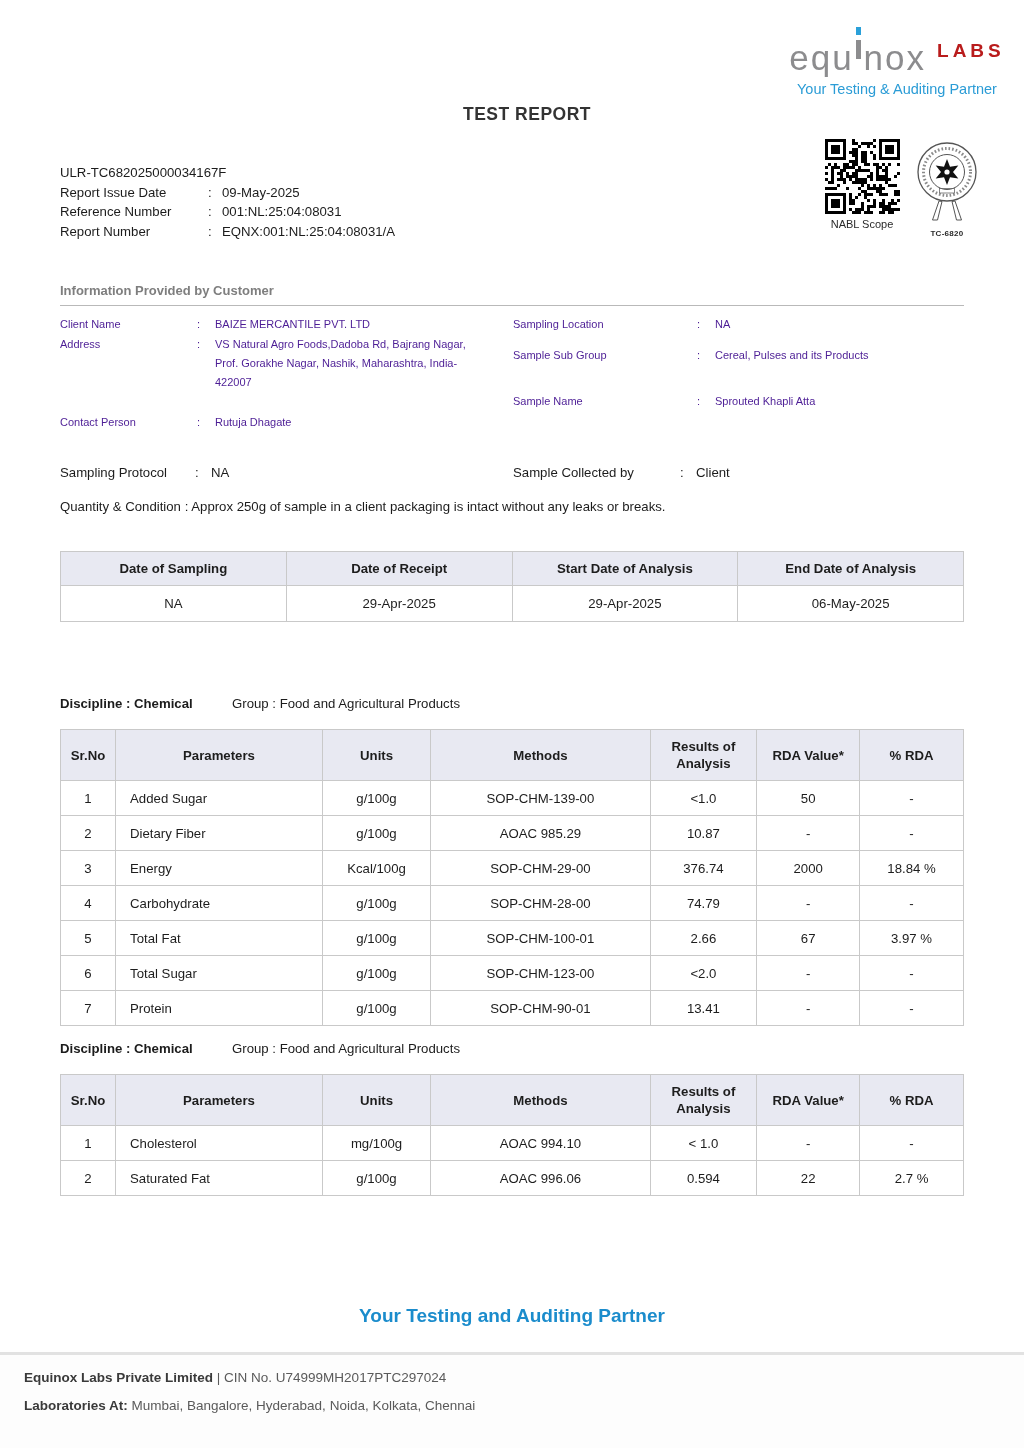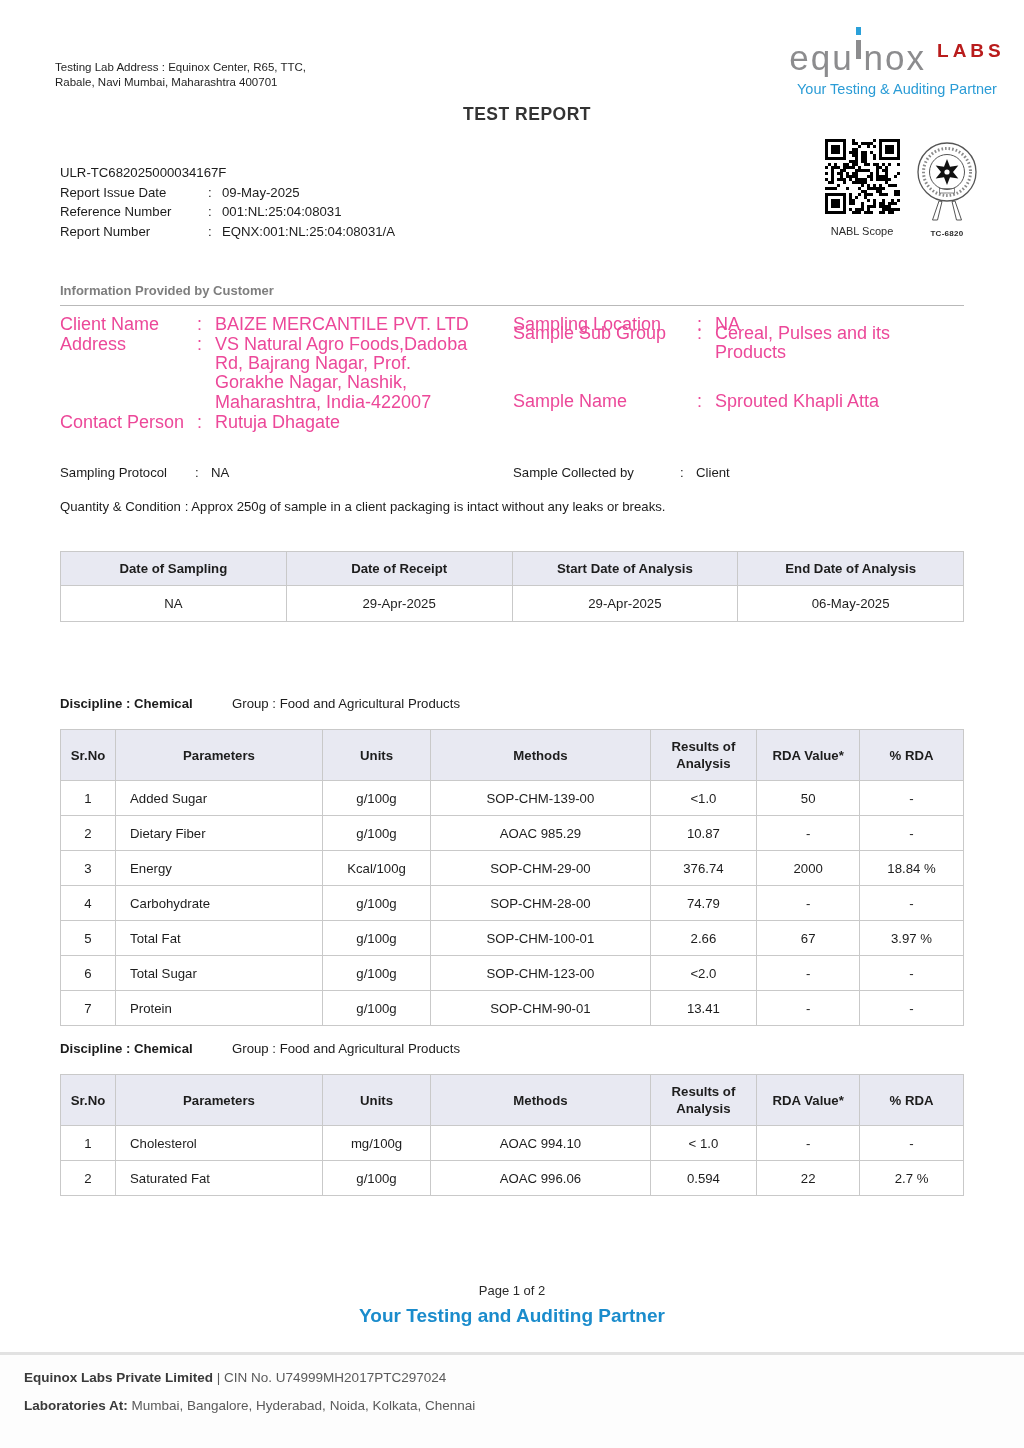--- a/index.html
+++ b/index.html
@@ -23,28 +23,28 @@
   .logo-tagline{margin-top:6px;font-size:14.5px;color:#2b9cd6;white-space:nowrap;}
 
   
   .report-info{position:absolute;left:60px;top:163px;font-size:13.2px;line-height:19.6px;color:#1c1c1c;}
   .ri-row{display:flex;}
   .ri-label{width:148px;}
   .ri-colon{width:14px;}
 
   
   .qr-block{position:absolute;left:823px;top:139px;width:78px;text-align:center;}
-  .qr-label{margin-top:7px;font-size:11px;color:#2a2a2a;}
+  .qr-label{font-size:11px;color:#2a2a2a;}
   .seal-block{position:absolute;left:906px;top:138px;width:82px;text-align:center;}
   .seal-label{margin-top:1px;font-size:8px;font-weight:bold;color:#2a2a2a;letter-spacing:.3px;}
 
   
   .sec{position:absolute;left:60px;right:60px;}
   .section-title{font-size:13px;font-weight:bold;color:var(--section-title);padding-bottom:7px;border-bottom:1px solid #b9b9b9;}
-  .info-grid{position:relative;height:150px;font-size:18px;color:#ec4899;}
+  .info-grid{position:relative;height:150px;font-size:11px;color:#4c1d95;}
   .ig-row{position:absolute;display:flex;line-height:19.2px;}
   .ig-label{flex:0 0 137px;}
   .ig-colon{flex:0 0 18px;}
   .ig-value{max-width:262px;}
   .ig-right .ig-label{flex:0 0 184px;}
   .customer-sec{top:283px;}
   .particulars-sec{top:455px;}
   .part-grid{position:relative;height:90px;font-size:13.2px;color:#1c1c1c;}
   .pg-row{position:absolute;top:10px;left:0;}
   .pg-row-r{position:absolute;top:10px;left:453px;}
@@ -79,21 +79,20 @@
   .footer-bar{position:absolute;left:0;right:0;top:1352px;bottom:0;border-top:3px solid #e2e2e2;background:#fdfdfd;}
   .fb-left{position:absolute;left:24px;top:9px;font-size:13.5px;line-height:27.5px;color:#5a5a5a;}
   .fb-left b{color:#3a3a3a;}
   .fb-right{position:absolute;right:24px;top:9px;font-size:13.5px;line-height:27.5px;color:#6a6a6a;text-align:right;}
 </style>
 </head>
 <body>
 
 <div class="page">
 
-  <div class="lab-address">Testing Lab Address : Equinox Center, R65, TTC, Rabale, Navi Mumbai, Maharashtra 400701</div>
   <div class="report-title">TEST REPORT</div>
 
   <div class="logo">
     <div class="logo-row">
       <span class="logo-word">equ</span>
         <span class="logo-i">
           <span class="dot"></span>
         </span>
         <span class="logo-word">nox</span>
       <span class="logo-labs">LABS</span>
@@ -366,21 +365,21 @@
       <div class="ig-row" style="top:107px;left:0;">
         <span class="ig-label">Contact Person</span>
           <span class="ig-colon">:</span>
           <span class="ig-value">Rutuja Dhagate</span>
       </div>
       <div class="ig-row ig-right" style="top:9px;left:453px;">
         <span class="ig-label">Sampling Location</span>
           <span class="ig-colon">:</span>
           <span class="ig-value">NA</span>
       </div>
-      <div class="ig-row ig-right" style="top:18px;left:453px;">
+      <div class="ig-row ig-right" style="top:40px;left:453px;">
         <span class="ig-label">Sample Sub Group</span>
           <span class="ig-colon">:</span>
           <span class="ig-value">Cereal, Pulses and its Products</span>
       </div>
       <div class="ig-row ig-right" style="top:86px;left:453px;">
         <span class="ig-label">Sample Name</span>
           <span class="ig-colon">:</span>
           <span class="ig-value">Sprouted Khapli Atta</span>
       </div>
     </div>
@@ -562,21 +561,20 @@
           <td>g/100g</td>
           <td>AOAC 996.06</td>
           <td>0.594</td>
           <td>22</td>
           <td>2.7 %</td>
         </tr>
       </tbody>
     </table>
   </div>
 
-  <div class="page-num">Page 1 of 2</div>
   <div class="footer-tagline">Your Testing and Auditing Partner</div>
   <div class="footer-bar">
     <div class="fb-left">
       <div><b>Equinox Labs Private Limited</b> <span>| CIN No. U74999MH2017PTC297024</span></div>
       <div><b>Laboratories At:</b><span> Mumbai, Bangalore, Hyderabad, Noida, Kolkata, Chennai</span></div>
     </div>
   </div>
 
 </div>
 

